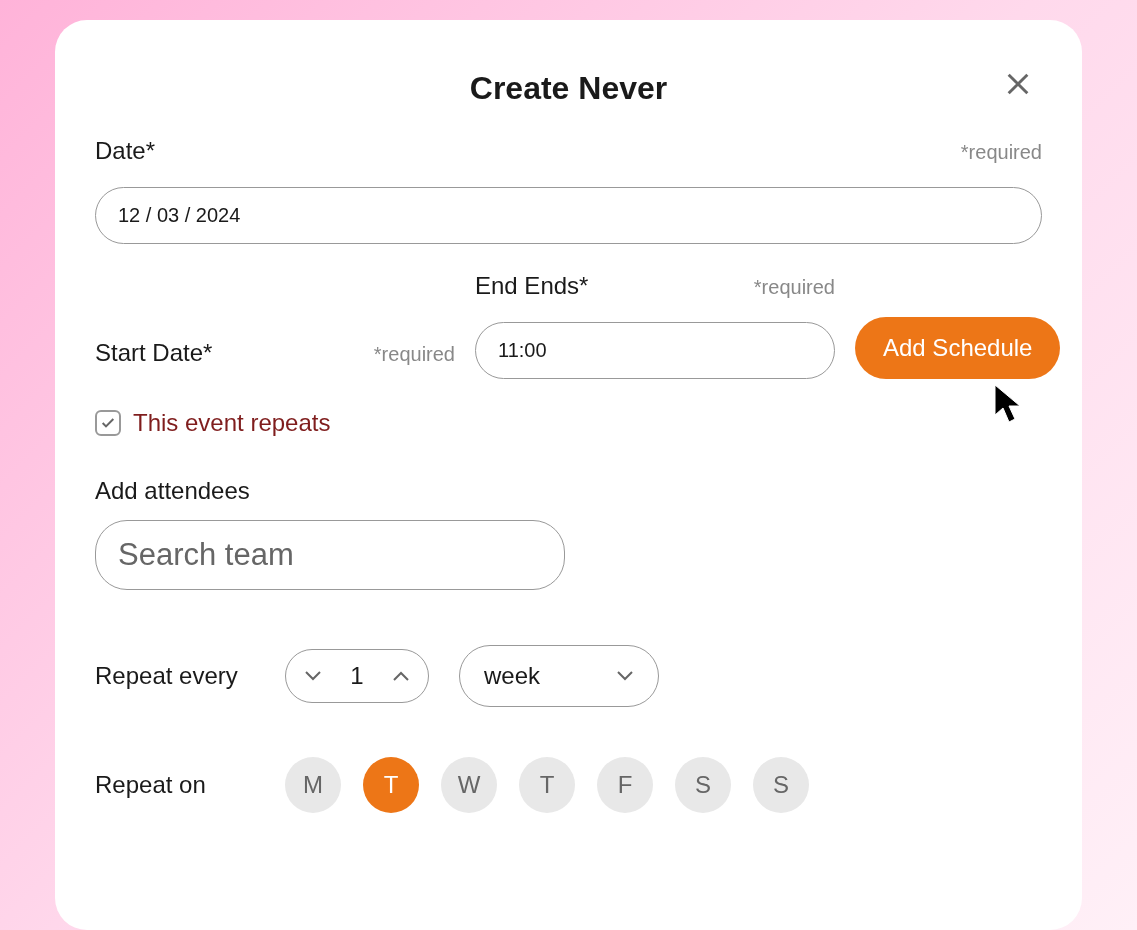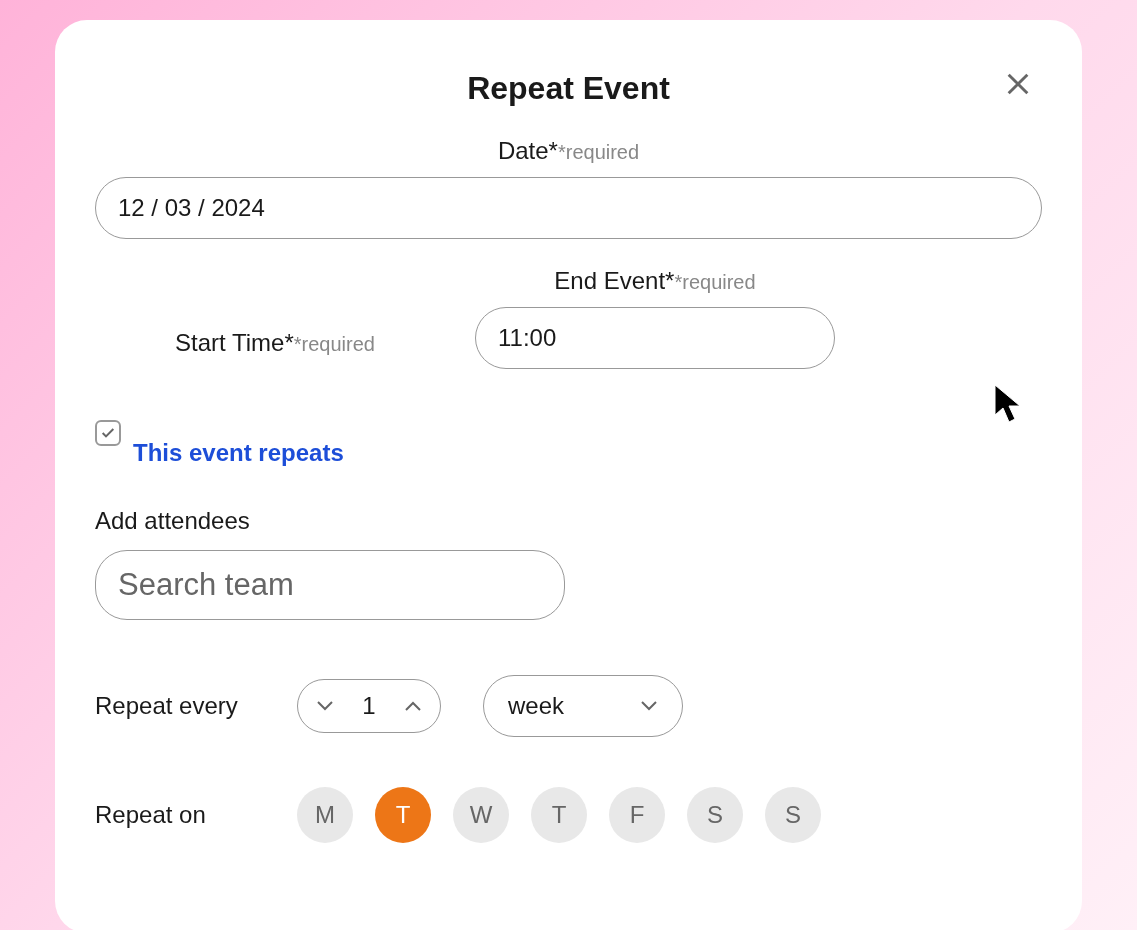--- a/index.html
+++ b/index.html
@@ -44,44 +44,45 @@
       border: none;
       line-height: 1;
     }
     
     .form-row {
       margin-bottom: 28px;
     }
     
     .label-row {
       display: flex;
-      justify-content: center;
+      justify-content: space-between;
       align-items: baseline;
       margin-bottom: 12px;
     }
     
     .field-label {
       font-size: 24px;
       font-weight: 500;
       color: #1a1a1a;
     }
     
     .required-text {
       font-size: 20px;
       color: #888;
     }
     
     .text-input {
       width: 100%;
       padding: 16px 22px;
-      font-size: 24px;
+      font-size: 20px;
       border: 1.5px solid #999;
       border-radius: 32px;
       color: #1a1a1a;
       outline: none;
+      margin-top: 10px;
     }
     
     .time-row {
       display: flex;
       gap: 20px;
       align-items: flex-end;
     }
     
     .time-field {
       flex: 0 0 360px;
@@ -132,23 +133,22 @@
       background: white;
     }
     
     .checkbox svg {
       width: 16px;
       height: 16px;
     }
     
     .checkbox-label {
       font-size: 24px;
-      font-weight: 700;
-      color: #1d4ed8;
-      margin-top: 40px;
+      font-weight: 400;
+      color: #7f1d1d;
     }
     
     .attendees-section {
       margin-bottom: 55px;
     }
     
     .section-label {
       font-size: 24px;
       font-weight: 400;
       color: #1a1a1a;
@@ -165,21 +165,21 @@
       outline: none;
     }
     
     .search-input::placeholder {
       color: #666;
     }
     
     .repeat-row {
       display: flex;
       align-items: center;
-      gap: 42px;
+      gap: 30px;
       margin-bottom: 50px;
     }
     
     .repeat-label {
       font-size: 24px;
       font-weight: 500;
       color: #1a1a1a;
       min-width: 160px;
     }
     
@@ -276,21 +276,21 @@
     .radio-label {
       font-size: 24px;
       font-weight: 500;
       color: #1a1a1a;
     }
   </style>
 </head>
 <body>
 
 <div class="modal">
-  <h1 class="modal-title">Repeat Event</h1>
+  <h1 class="modal-title">Create Never</h1>
 
   <button class="close-btn">
     <span>
       <svg width="28" height="28" viewBox="0 0 24 24" fill="none" stroke="#666" stroke-width="2.5">
         <line x1="4" y1="4" x2="20" y2="20"></line>
         <line x1="20" y1="4" x2="4" y2="20"></line>
       </svg>
     </span>
   </button>
 
@@ -298,33 +298,34 @@
     <div class="label-row">
       <label class="field-label">Date*</label>
       <span class="required-text">*required</span>
     </div>
     <input type="text" class="text-input" value="12 / 03 / 2024" style="">
   </div>
 
   <div class="time-row">
     <div class="time-field">
       <div class="label-row">
-        <label class="field-label">Start Time*</label>
+        <label class="field-label">Start Date*</label>
         <span class="required-text">*required</span>
       </div>
     </div>
 
     <div class="time-field">
       <div class="label-row">
-        <label class="field-label">End Event*</label>
+        <label class="field-label">End Ends*</label>
         <span class="required-text">*required</span>
       </div>
       <input type="text" class="text-input" value="11:00" style="">
     </div>
 
+    <button class="add-schedule-btn">Add Schedule</button>
   </div>
 
   <div class="cursor-icon">
     <svg width="40" height="50" viewBox="0 0 40 50">
       <path d="M 5 5 L 5 35 L 13 28 L 19 42 L 25 39 L 19 26 L 30 26 Z" fill="black" stroke="white" stroke-width="1"></path>
     </svg>
   </div>
 
   <div class="checkbox-row">
     <div class="checkbox">

